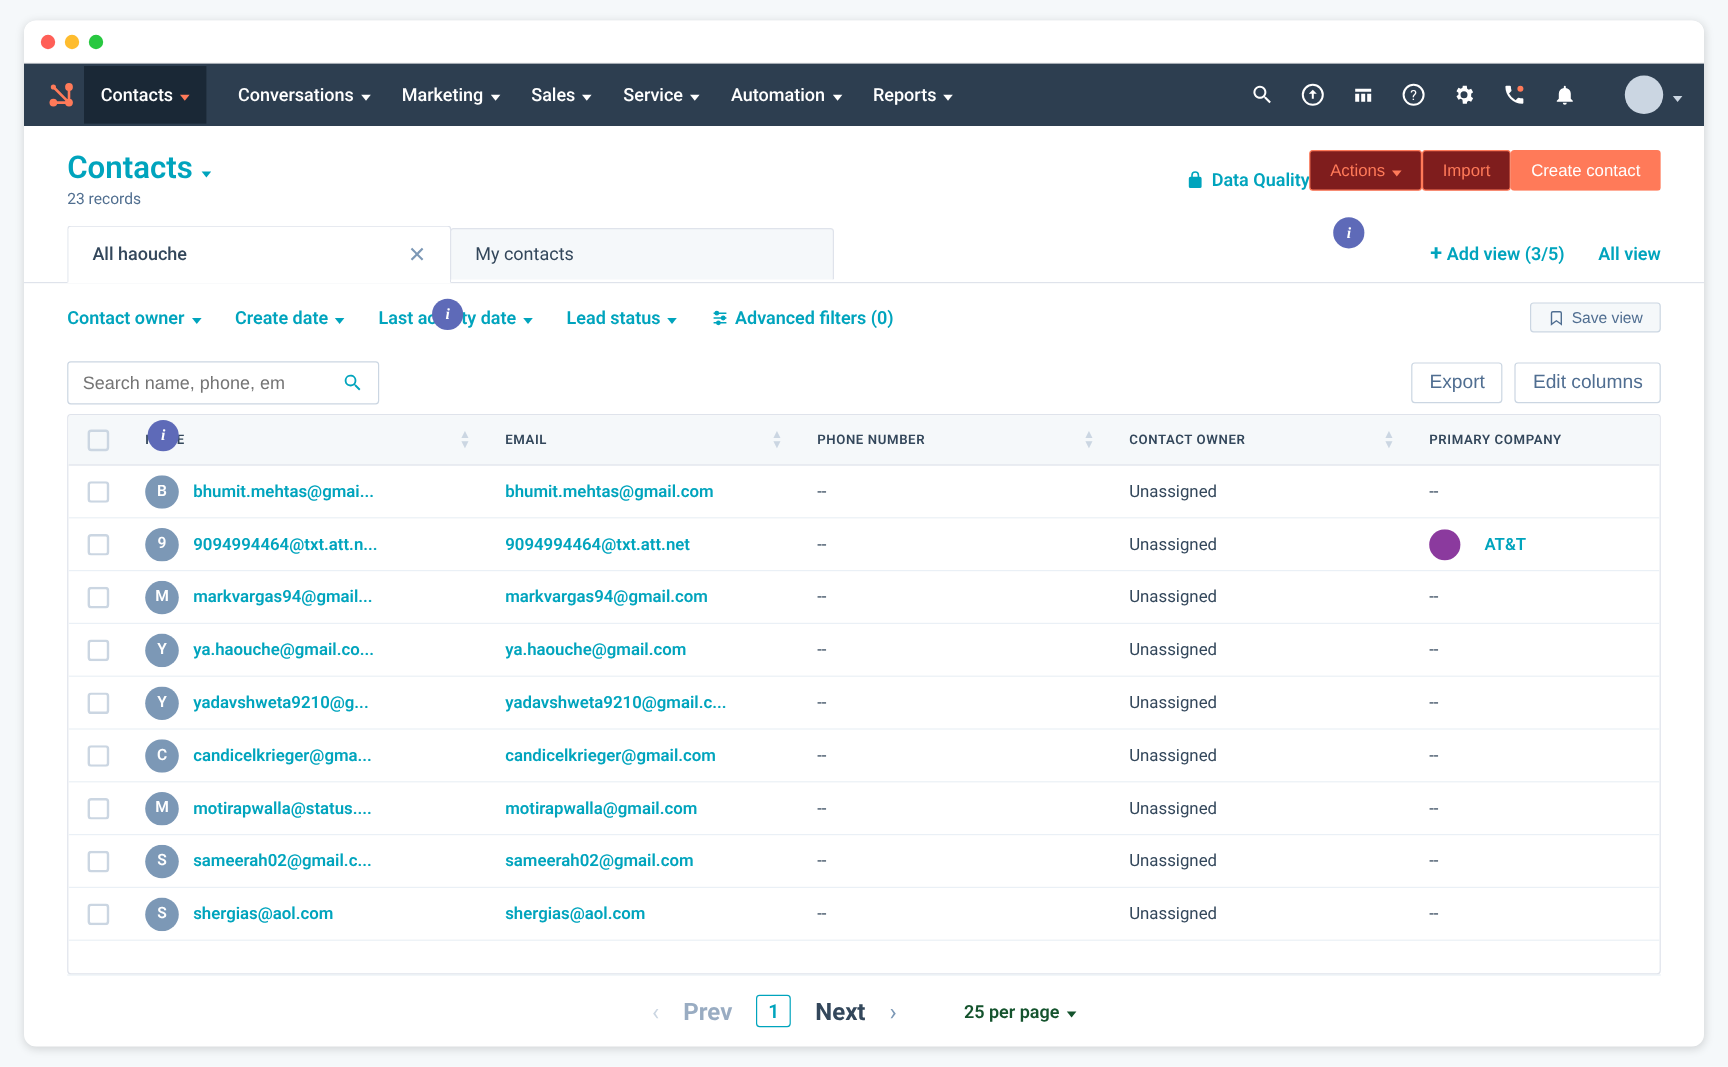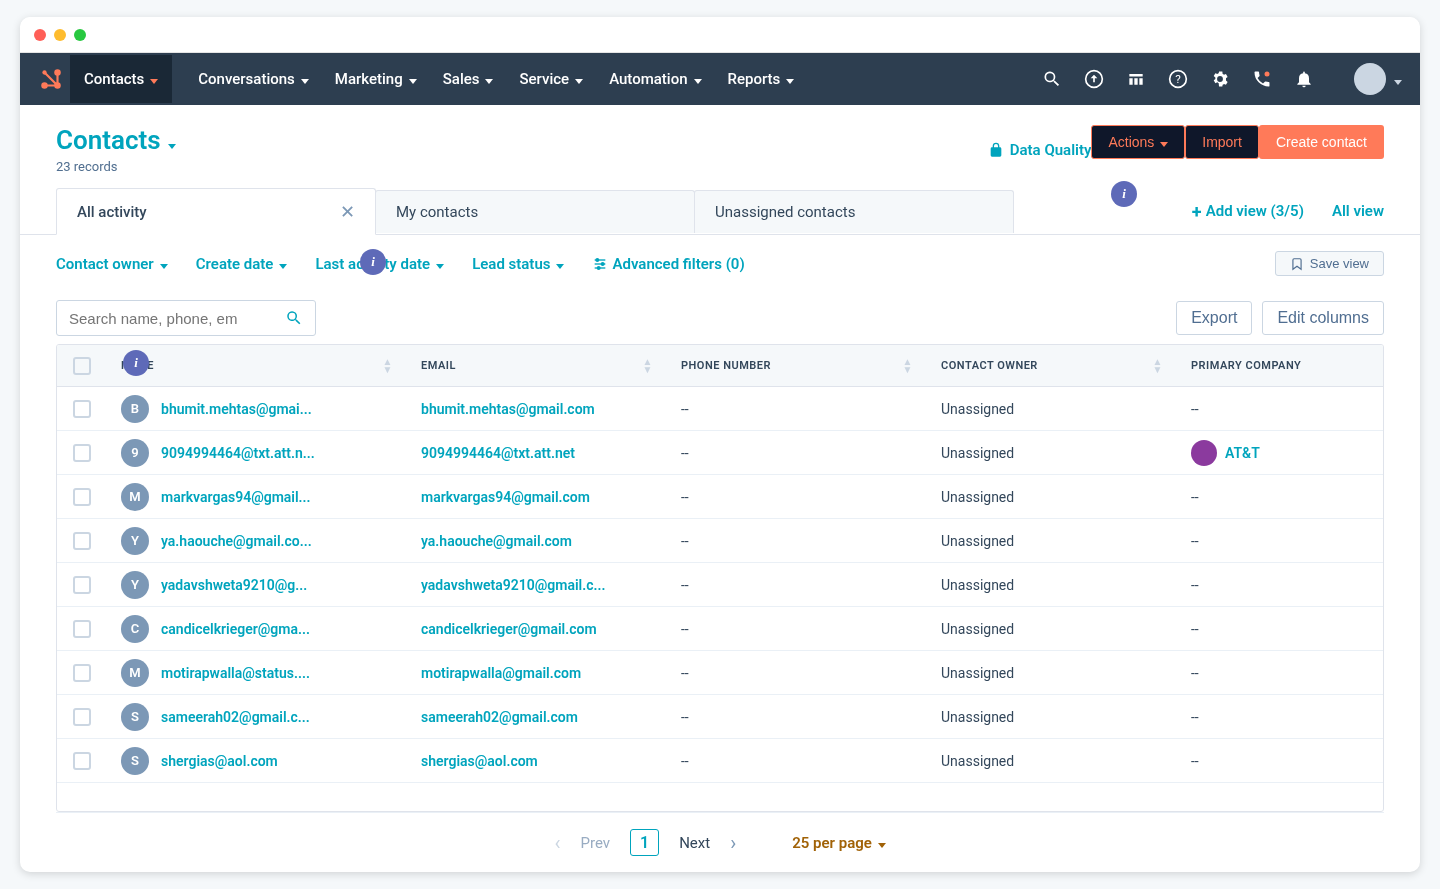--- a/index.html
+++ b/index.html
@@ -22,21 +22,21 @@
 .nav-icon { width: 20px; height: 20px; color: #fff; cursor: pointer; display: flex; align-items: center; justify-content: center; }
 .avatar { width: 32px; height: 32px; border-radius: 50%; background: #cbd6e2; }
 .avatar-wrap { display: flex; align-items: center; gap: 6px; margin-left: 18px; cursor: pointer; }
 
 .page-header { padding: 20px 36px 14px; display: flex; justify-content: space-between; align-items: flex-start; }
 .page-title { color: #00a4bd; font-size: 26px; font-weight: 600; display: flex; align-items: center; gap: 5px; cursor: pointer; }
 .records-count { color: #516f90; font-size: 13px; margin-top: 4px; }
 .header-actions { display: flex; align-items: flex-end; }
 .data-quality { color: #00a4bd; font-weight: 600; font-size: 15px; display: flex; align-items: center; gap: 6px; cursor: pointer; }
 .btn { padding: 8px 16px; border-radius: 3px; font-size: 14px; font-weight: 500; cursor: pointer; border: 1px solid transparent; }
-.btn-outline-orange { background: #0f172a; color: #ff7a59; border-color: #ff7a59; }
+.btn-outline-orange { background: #7f1d1d; color: #ff7a59; border-color: #ff7a59; }
 .btn-orange { background: #ff7a59; color: #fff; }
 
 .tabs-row { display: flex; align-items: center; padding: 0 36px; border-bottom: 1px solid #dfe3eb; }
 .tab { padding: 12px 20px; border: 1px solid #dfe3eb; border-bottom: none; margin-right: -1px; background: #f5f8fa; color: #33475b; font-size: 15px; min-width: 320px; display: flex; align-items: center; justify-content: space-between; cursor: pointer; border-top-left-radius: 3px; border-top-right-radius: 3px; }
 .tab.active { background: #fff; border-bottom: 1px solid #fff; margin-bottom: -1px; font-weight: 500; }
 .tab-close { color: #7c98b6; font-size: 18px; cursor: pointer; }
 .tabs-right { margin-left: auto; display: flex; align-items: center; gap: 28px; }
 .add-view, .all-views { color: #00a4bd; font-weight: 600; font-size: 15px; cursor: pointer; display: flex; align-items: center; gap: 4px; }
 
 .filters-row { padding: 16px 36px; display: flex; align-items: center; gap: 28px; }
@@ -54,27 +54,27 @@
 .thead, .trow { display: grid; grid-template-columns: 50px 300px 260px 260px 250px 1fr; align-items: center; }
 .thead { background: #f5f8fa; border-bottom: 1px solid #dfe3eb; height: 42px; }
 .th { color: #33475b; font-size: 11px; font-weight: 600; text-transform: uppercase; letter-spacing: 0.5px; padding: 0 14px; display: flex; align-items: center; justify-content: space-between; }
 .sort-icons { color: #cbd6e2; font-size: 10px; line-height: 8px; display: flex; flex-direction: column; }
 .trow { height: 44px; border-bottom: 1px solid #eaf0f6; }
 .td { padding: 0 14px; color: #33475b; font-size: 14px; white-space: nowrap; overflow: hidden; text-overflow: ellipsis; }
 .checkbox { width: 18px; height: 18px; border: 2px solid #cbd6e2; border-radius: 3px; margin: 0 auto; cursor: pointer; }
 .name-cell { display: flex; align-items: center; gap: 12px; color: #00a4bd; font-weight: 600; }
 .avatar-sm { width: 28px; height: 28px; border-radius: 50%; background: #7c98b6; color: #fff; font-size: 13px; font-weight: 600; display: flex; align-items: center; justify-content: center; flex-shrink: 0; }
 .email-cell { color: #00a4bd; font-weight: 600; }
-.company-cell { display: flex; align-items: center; gap: 8px; color: #00a4bd; font-weight: 600; }
+.company-cell { display: flex; align-items: center; gap: 20px; color: #00a4bd; font-weight: 600; }
 .company-logo { width: 26px; height: 26px; border-radius: 50%; background: #8b3a9e; flex-shrink: 0; }
 
 .pagination { height: 60px; display: flex; align-items: center; justify-content: center; gap: 20px; border-top: 1px solid #eaf0f6; }
-.pg-link { color: #99acc2; font-weight: 400; font-size: 15px; display: flex; align-items: center; gap: 4px; cursor: pointer; }
+.pg-link { color: #99acc2; font-weight: 700; font-size: 20px; display: flex; align-items: center; gap: 4px; cursor: pointer; }
 .pg-num { border: 1px solid #00a4bd; color: #00a4bd; padding: 3px 9px; border-radius: 3px; font-weight: 600; }
-.per-page { color: #a16207; font-weight: 600; font-size: 15px; margin-left: 36px; cursor: pointer; }
+.per-page { color: #14532d; font-weight: 600; font-size: 15px; margin-left: 36px; cursor: pointer; }
 .arrow { font-size: 20px; color: #cbd6e2; }
 
 .info-badge { width: 26px; height: 26px; border-radius: 50%; background: #5e6ab8; color: #fff; font-weight: 700; display: flex; align-items: center; justify-content: center; font-size: 13px; position: absolute; z-index: 10; font-family: Georgia, serif; font-style: italic; }
 .svg-icon { width: 20px; height: 20px; fill: currentColor; }
 </style>
 </head>
 <body>
 
 <div class="window">
   <div class="titlebar">
@@ -187,28 +187,25 @@
         <span>Data Quality</span>
       </div>
       <button class="btn btn-outline-orange"><span>Actions</span> <span class="caret-down" style="color:#ff7a59"></span></button>
       <button class="btn btn-outline-orange">Import</button>
       <button class="btn btn-orange">Create contact</button>
     </div>
   </div>
 
   <div class="tabs-row">
     <div class="tab active">
-        <span>All activity</span>
+        <span>All haouche</span>
         <span class="tab-close">✕</span>
       </div>
     <div class="tab">
         <span>My contacts</span>
-      </div>
-    <div class="tab">
-        <span>Unassigned contacts</span>
       </div>
     <div class="tabs-right">
       <div class="add-view">
           <span style="font-size:18px;font-weight:700">+</span>
           <span>Add view (3/5)</span>
         </div>
       <div class="all-views">All view</div>
     </div>
   </div>
 

